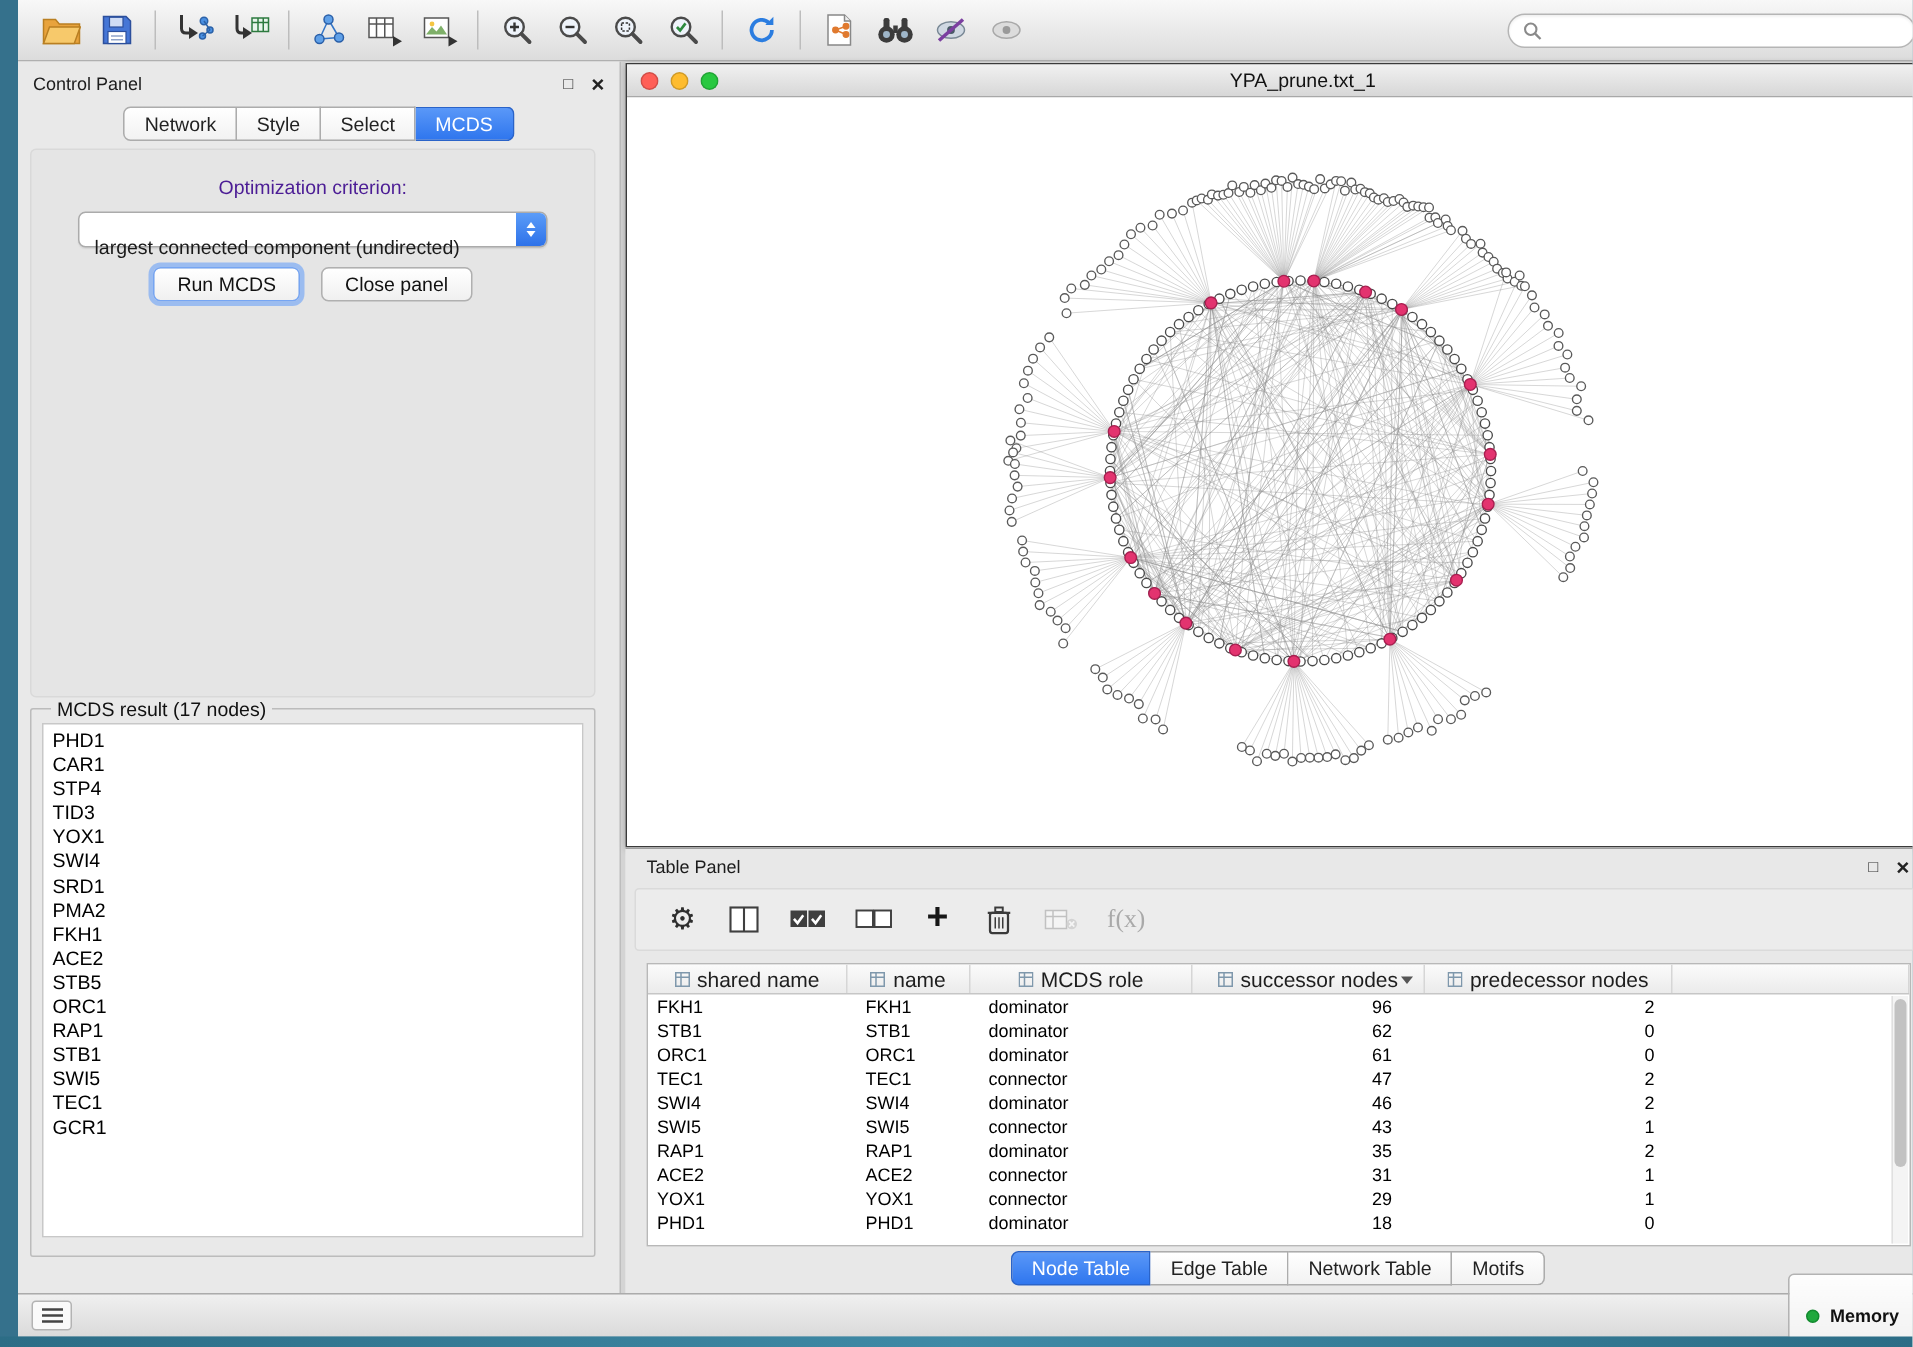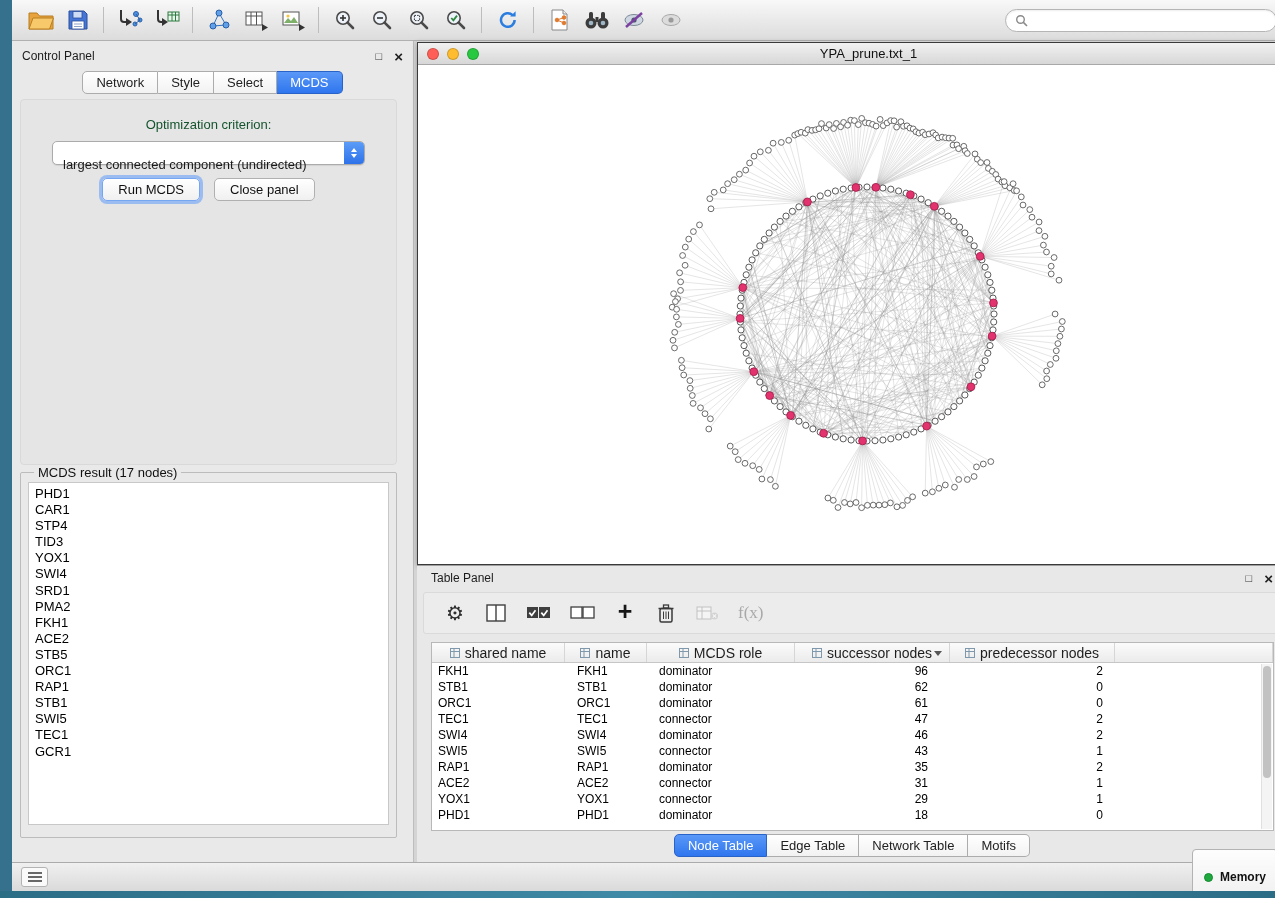--- a/index.html
+++ b/index.html
@@ -20,21 +20,21 @@
   .panel-titlebar{height:30px;display:flex;align-items:center;padding:0 10px;font-size:12px;color:#1c1c1c;}
   .pt-buttons{margin-left:auto;display:flex;gap:12px;align-items:center;}
   .float-glyph{font-size:11px;color:#333;line-height:1;}
   .close-glyph{font-size:15px;font-weight:bold;color:#222;line-height:1;}
   .seg-row{display:flex;justify-content:center;}
   .seg{border:1px solid #acacac;border-left:none;background:linear-gradient(#ffffff,#f2f2f2);font-size:13px;padding:3px 13px;color:#222;white-space:nowrap;}
   .seg:first-child{border-left:1px solid #acacac;border-radius:5px 0 0 5px;}
   .seg:last-child{border-radius:0 5px 5px 0;}
   .seg.active{background:linear-gradient(#5a98f8,#2f76ee);border-color:#2a63c8;color:#fff;}
   .cp-card{position:absolute;left:8px;right:16px;top:58px;height:366px;background:#e5e5e5;border:1px solid #d9d9d9;border-radius:4px;}
-  .opt-label{text-align:center;font-size:13px;margin-top:17px;color:#14532d;}
+  .opt-label{text-align:center;font-size:13px;margin-top:17px;color:#4c1d95;}
   .combo{position:relative;width:313px;height:24px;margin:9px auto 0;background:#fff;border:1px solid #ababab;border-radius:5px;font-size:13px;line-height:22px;padding:12px 28px 0 10px;box-shadow:0 1px 1px rgba(0,0,0,.08);}
   .combo-cap{position:absolute;right:0;top:0;bottom:0;width:20px;background:linear-gradient(#5b9cf8,#2e72e9);border-radius:0 4px 4px 0;display:flex;flex-direction:column;align-items:center;justify-content:center;gap:2px;}
   .tri-up{width:0;height:0;border-left:3.5px solid transparent;border-right:3.5px solid transparent;border-bottom:4.5px solid #fff;}
   .tri-dn{width:0;height:0;border-left:3.5px solid transparent;border-right:3.5px solid transparent;border-top:4.5px solid #fff;}
   .btn-row{display:flex;justify-content:center;gap:14px;margin-top:13px;}
   .mac-btn{background:linear-gradient(#ffffff,#f0f0f0);border:1px solid #b0b0b0;border-radius:5px;font-size:13px;padding:3px 15px;color:#111;text-align:right;}
   .mac-btn.focused{box-shadow:0 0 0 3px rgba(95,155,250,.55);border-color:#76a5f2;}
   .results{position:absolute;left:8px;right:16px;top:424px;bottom:24px;border:1px solid #bcbcbc;border-radius:2px;padding:2px 7px 8px;overflow:hidden;}
   .results legend{font-size:13px;padding:0 4px;margin-left:6px;color:#111;}
   .listbox{height:calc(100% - 4px);background:#fff;border:1px solid #c8c8c8;overflow:hidden;font-size:13px;padding:3px 0 0 6px;}

